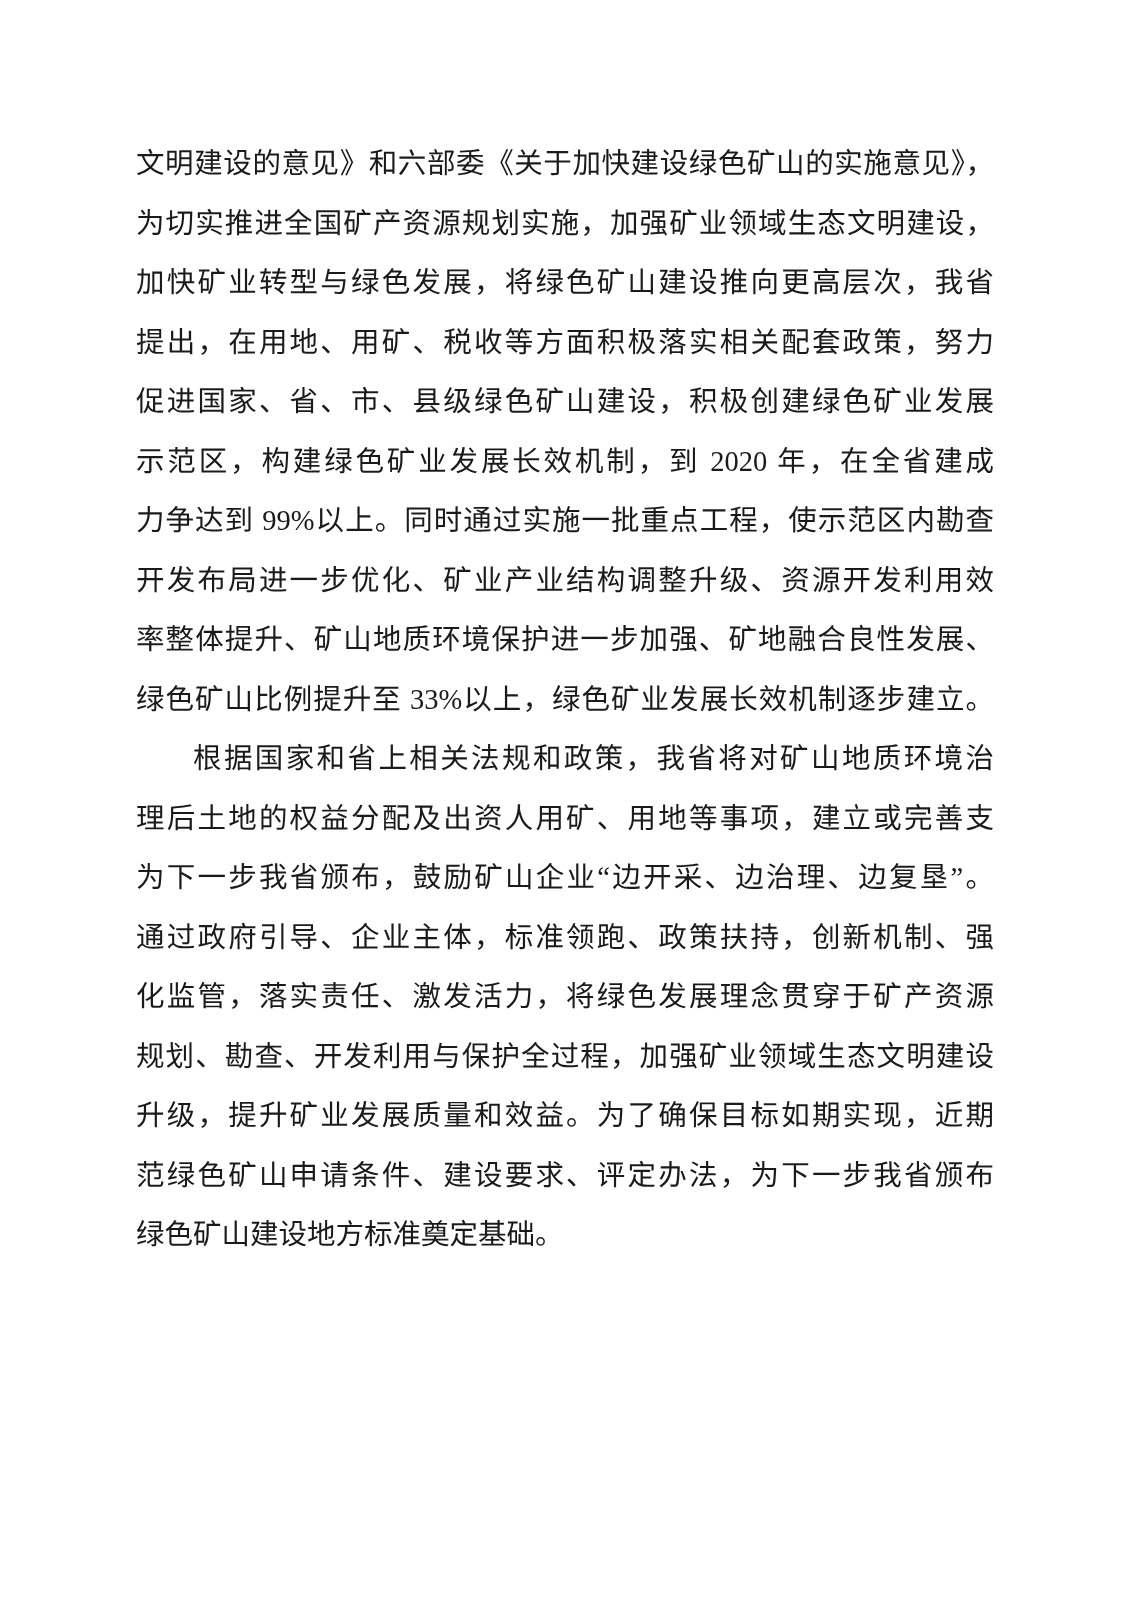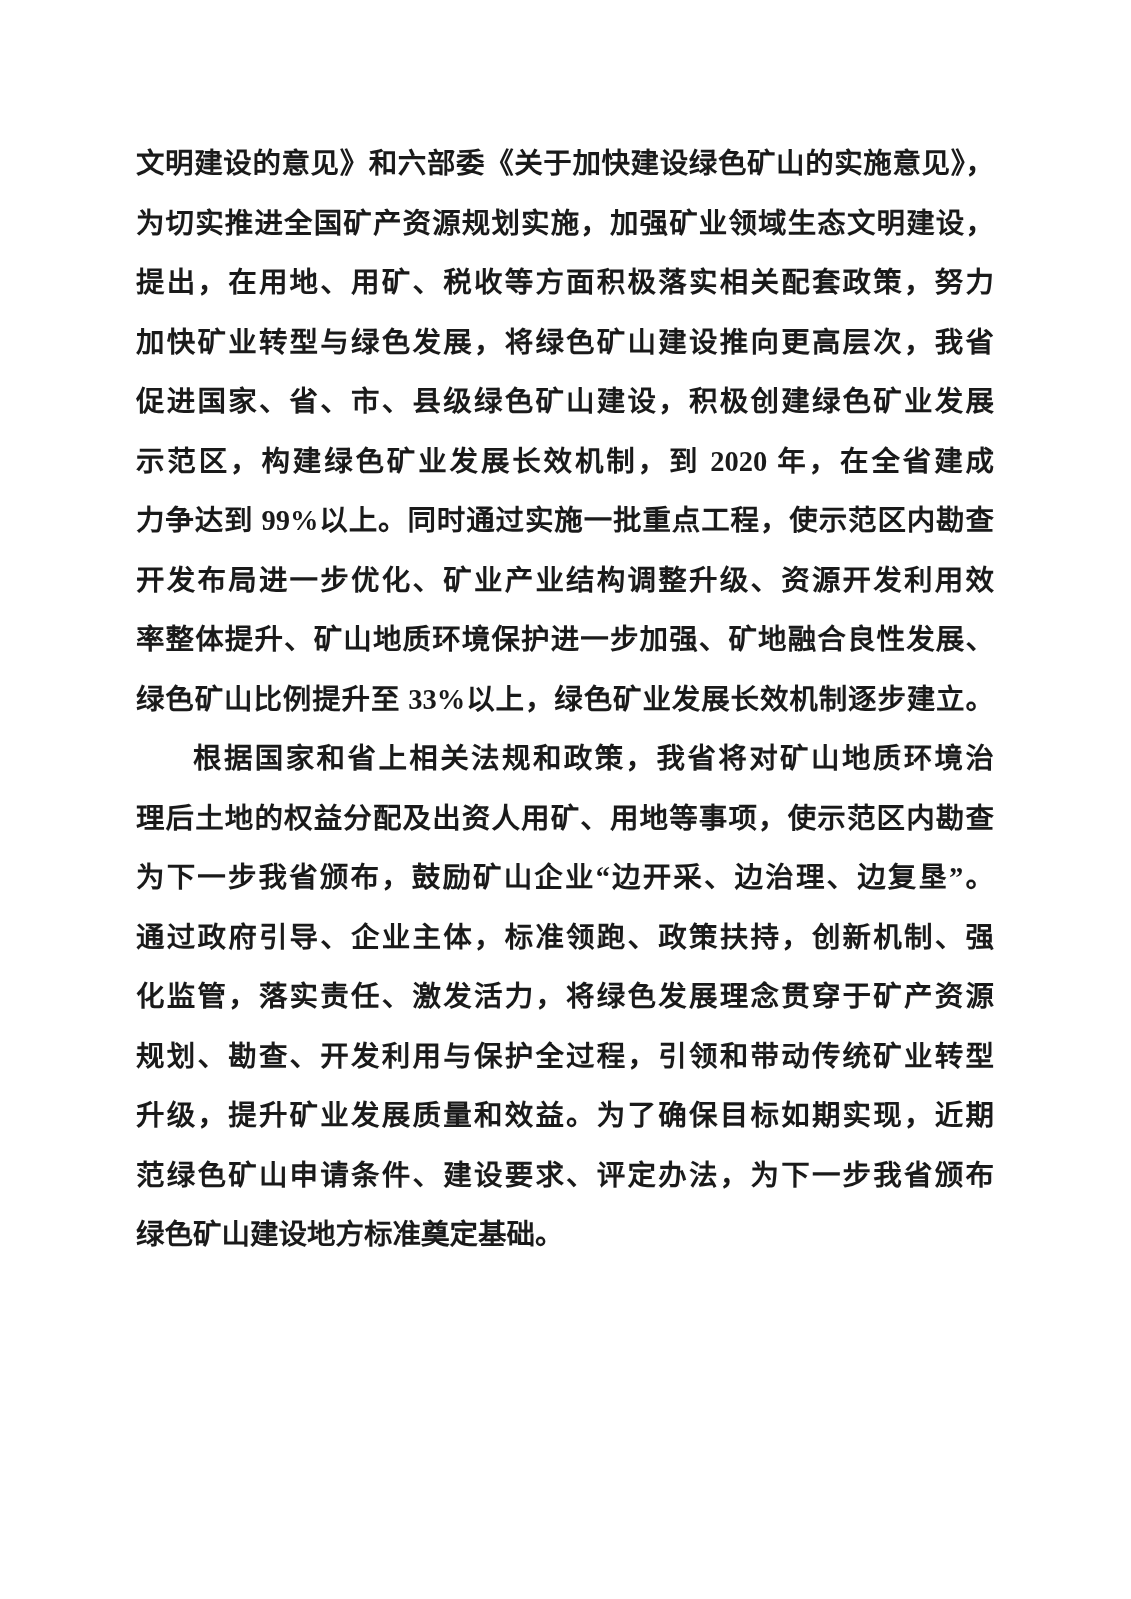--- a/index.html
+++ b/index.html
@@ -27,52 +27,51 @@
   }
   .paragraph {
     margin: 0;
     padding: 0;
   }
   .line {
     text-align: justify;
     text-align-last: justify;
     text-justify: inter-character;
     overflow: hidden;
-    font-weight: bold;
   }
   .line.no-justify {
     text-align: left;
     text-align-last: left;
   }
   .line.indent {
     text-indent: 2em;
   }
 </style>
 </head>
 <body>
 
 <div class="page">
   <div class="text-block" style="color: rgb(26, 26, 26);">
       <div class="paragraph">
         <div class="line">文明建设的意见》和六部委《关于加快建设绿色矿山的实施意见》，</div>
         <div class="line">为切实推进全国矿产资源规划实施，加强矿业领域生态文明建设，</div>
+        <div class="line">加快矿业转型与绿色发展，将绿色矿山建设推向更高层次，我省</div>
         <div class="line">提出，在用地、用矿、税收等方面积极落实相关配套政策，努力</div>
-        <div class="line">加快矿业转型与绿色发展，将绿色矿山建设推向更高层次，我省</div>
         <div class="line">促进国家、省、市、县级绿色矿山建设，积极创建绿色矿业发展</div>
         <div class="line">示范区，构建绿色矿业发展长效机制，到 2020 年，在全省建成</div>
         <div class="line">力争达到 99%以上。同时通过实施一批重点工程，使示范区内勘查</div>
         <div class="line">开发布局进一步优化、矿业产业结构调整升级、资源开发利用效</div>
         <div class="line">率整体提升、矿山地质环境保护进一步加强、矿地融合良性发展、</div>
         <div class="line">绿色矿山比例提升至 33%以上，绿色矿业发展长效机制逐步建立。</div>
       </div>
       <div class="paragraph">
         <div class="line indent">根据国家和省上相关法规和政策，我省将对矿山地质环境治</div>
-        <div class="line">理后土地的权益分配及出资人用矿、用地等事项，使示范区内勘查</div>
+        <div class="line">理后土地的权益分配及出资人用矿、用地等事项，建立或完善支</div>
         <div class="line">为下一步我省颁布，鼓励矿山企业“边开采、边治理、边复垦”。</div>
         <div class="line">通过政府引导、企业主体，标准领跑、政策扶持，创新机制、强</div>
         <div class="line">化监管，落实责任、激发活力，将绿色发展理念贯穿于矿产资源</div>
-        <div class="line">规划、勘查、开发利用与保护全过程，引领和带动传统矿业转型</div>
+        <div class="line">规划、勘查、开发利用与保护全过程，加强矿业领域生态文明建设</div>
         <div class="line">升级，提升矿业发展质量和效益。为了确保目标如期实现，近期</div>
         <div class="line">范绿色矿山申请条件、建设要求、评定办法，为下一步我省颁布</div>
         <div class="line no-justify">绿色矿山建设地方标准奠定基础。</div>
       </div>
     </div>
 </div>
 
 </body></html>

